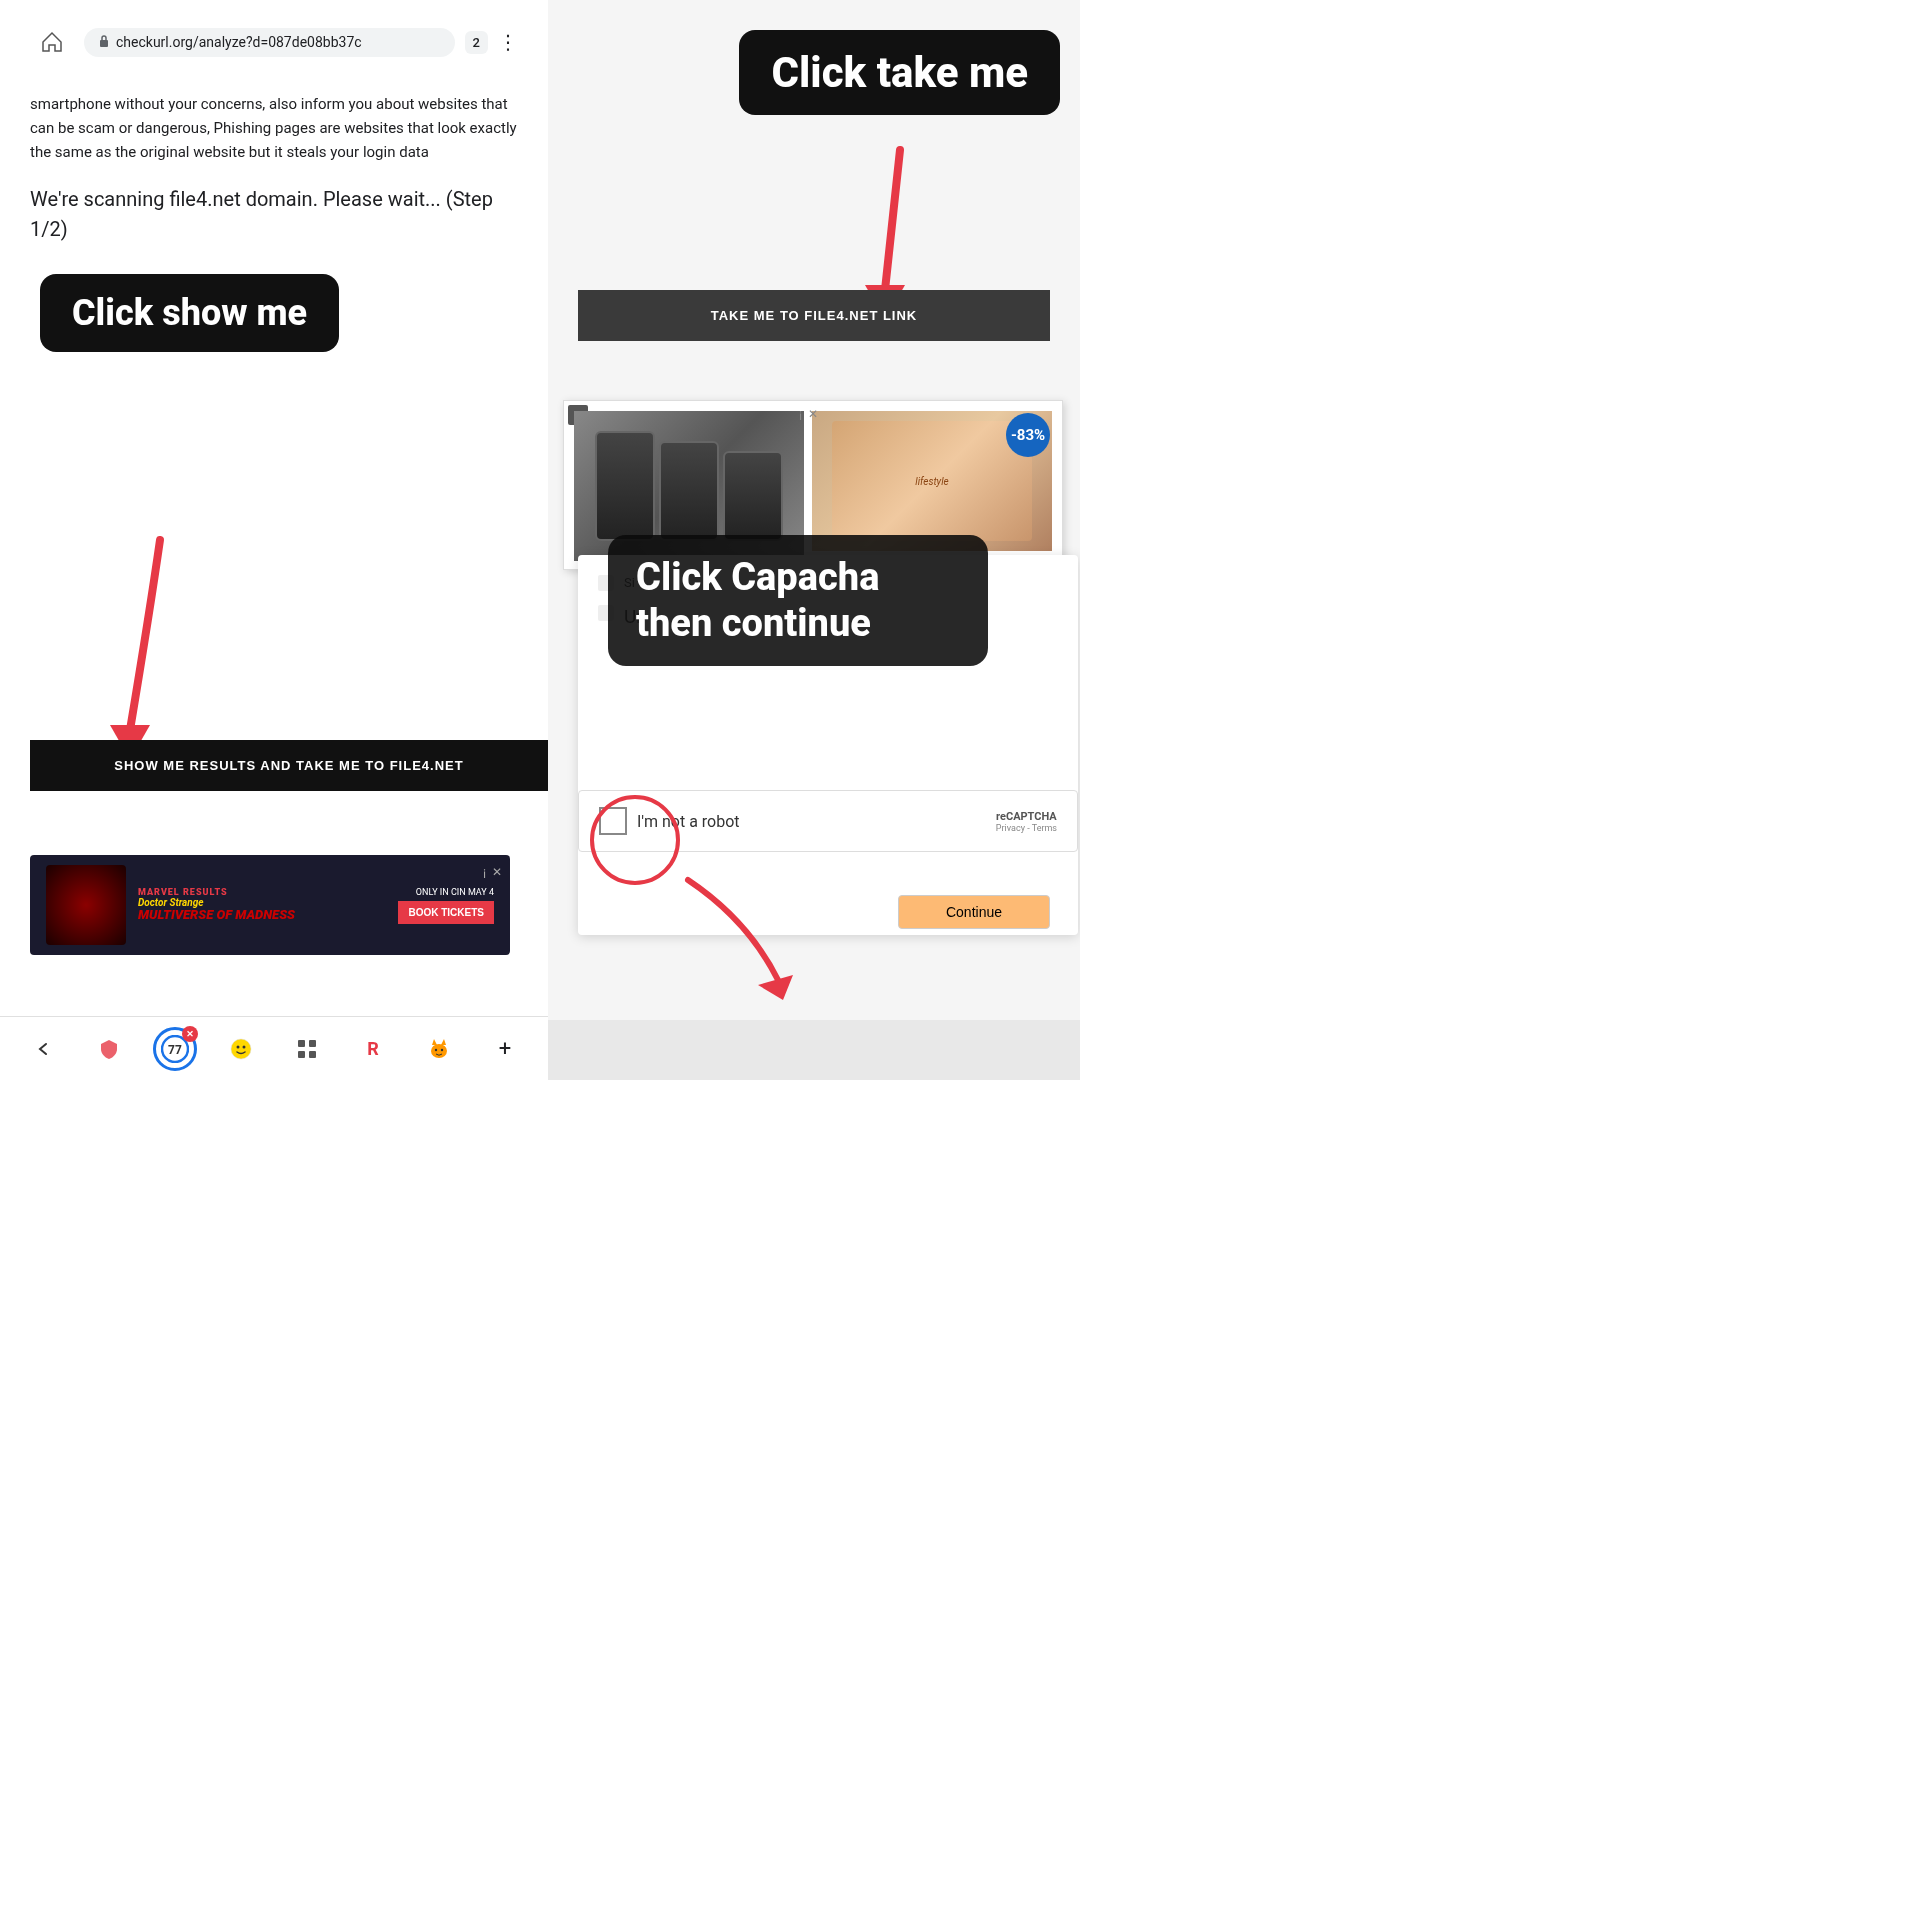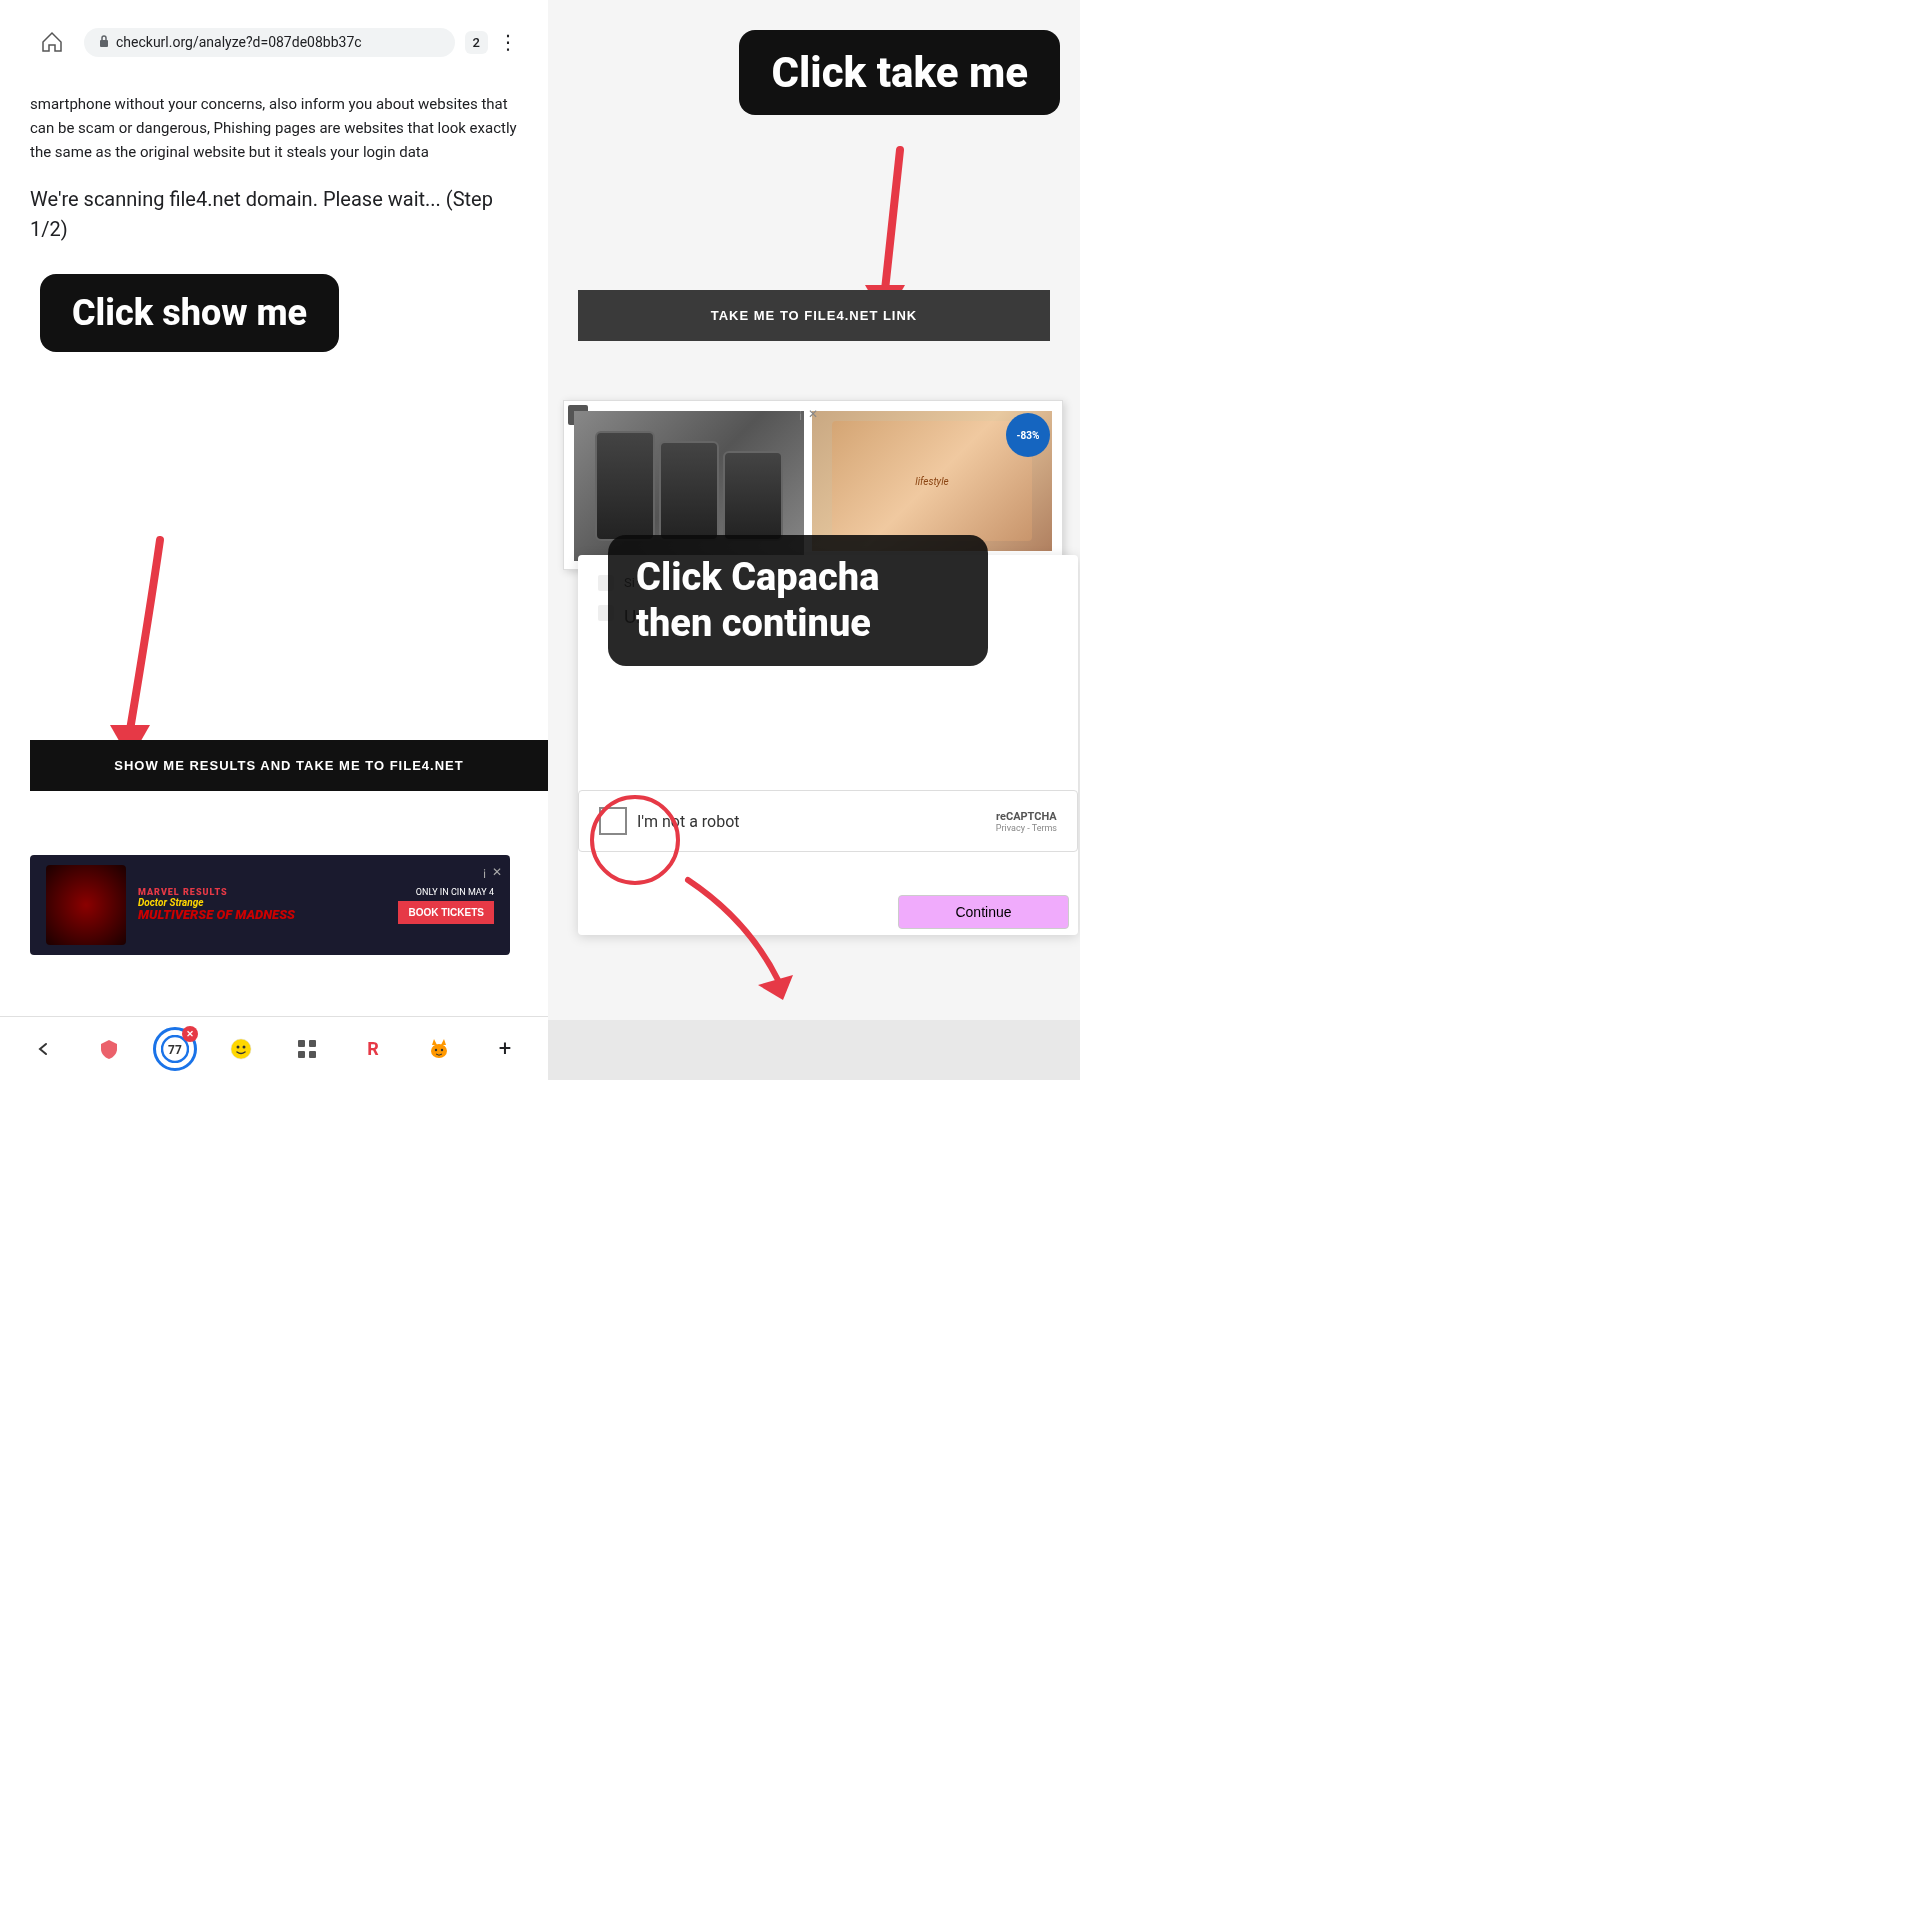--- a/index.html
+++ b/index.html
@@ -326,21 +326,21 @@
 
     .discount-badge {
       position: absolute;
       right: 12px;
       top: 12px;
       background: #1565c0;
       color: #fff;
       border-radius: 50%;
       width: 44px;
       height: 44px;
-      font-size: 10px;
+      font-size: 15px;
       font-weight: bold;
       display: flex;
       align-items: center;
       justify-content: center;
     }
 
     .info-icon-popup {
       position: absolute;
       top: 6px;
       right: 260px;
@@ -670,17 +670,17 @@
     </div>
   </div>
 
   <div class="circle-annotation" style="left:42px; top:795px; width:90px; height:90px;"></div>
 
   <svg class="arrow-annotation" style="left:80px; top:870px; width:200px; height:130px;" viewBox="0 0 200 130">
     <path d="M60 10 Q120 50 150 110" stroke="#e63946" stroke-width="6" fill="none" stroke-linecap="round"></path>
     <polygon points="130,115 155,130 165,105" fill="#e63946"></polygon>
   </svg>
 
-  <button class="continue-btn" style="position:absolute; left:350px; top:895px; width:171px; background:#f0abfc; border:1px solid #ccc; border-radius:4px; padding:8px 16px; font-size:14px; cursor:pointer;">Continue</button>
+  <button class="continue-btn" style="position:absolute; left:350px; top:895px; width:152px; background:#fdba74; border:1px solid #ccc; border-radius:4px; padding:8px 16px; font-size:14px; cursor:pointer;">Continue</button>
 
   <div style="position:absolute; left:0; bottom:0; width:532px; height:60px; background:#e8e8e8;"></div>
 
 </div>
 
 </body></html>

